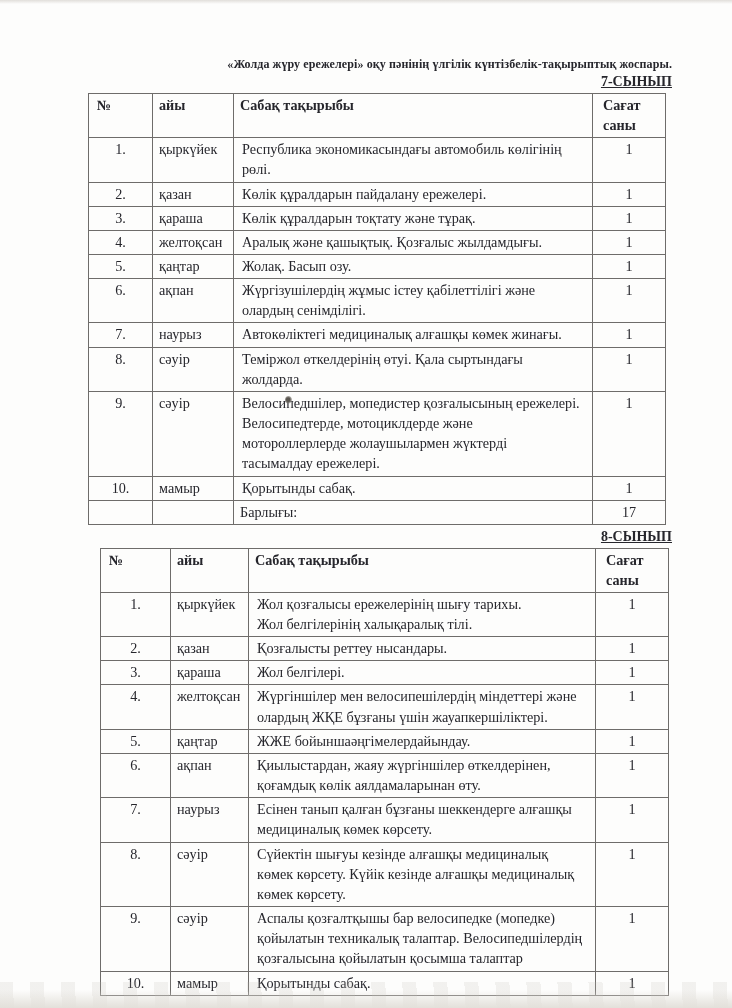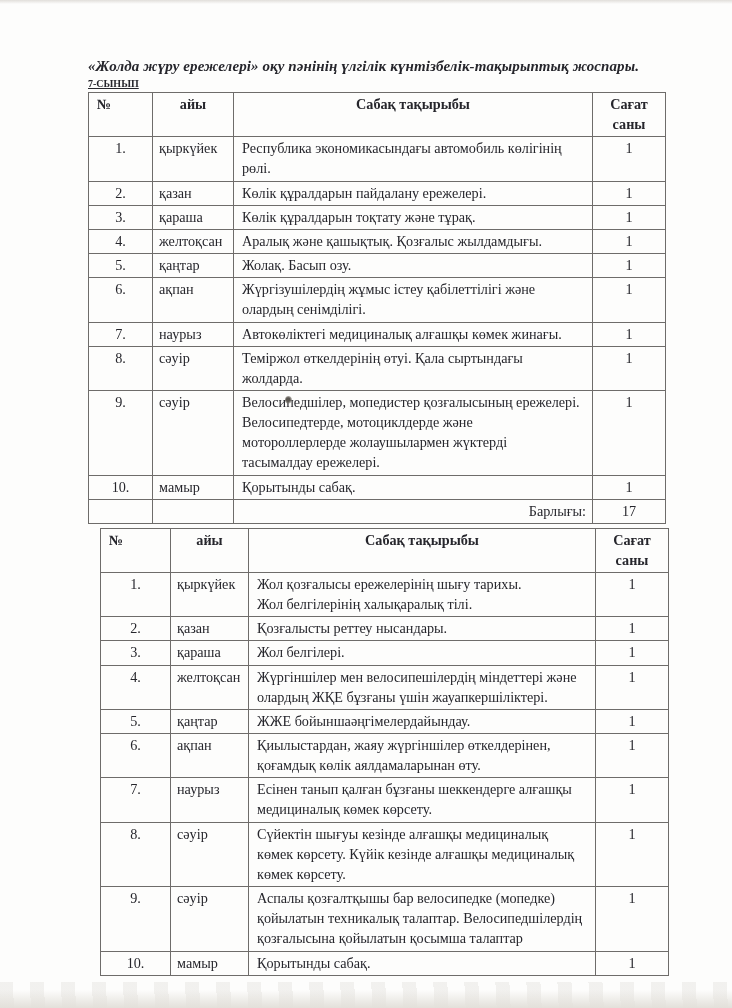--- a/index.html
+++ b/index.html
@@ -22,33 +22,32 @@
       linear-gradient(to top,#e3e0da,rgba(253,253,252,0) 70%),
       repeating-linear-gradient(87deg,rgba(190,186,178,.18) 0 14px,rgba(253,253,252,0) 14px 31px);
   }
   .page{
     position:relative;
     padding:56px 60px 0 88px;
     box-sizing:border-box;
     width:732px;
   }
   .title{
-    text-align:left;
+    text-align:right;
     font-weight:bold;
-    font-size:15px;
+    font-size:12px;
     line-height:1.35;
     letter-spacing:.1px;
     margin:0 0 2px 0;
-    font-style:italic;
   }
   .grade-heading{
     display:block;
-    text-align:left;
+    text-align:right;
     font-weight:bold;
-    font-size:10px;
+    font-size:14px;
     text-decoration:underline;
     margin:2px 0 3px 0;
   }
   table{
     border-collapse:collapse;
     table-layout:fixed;
     font-size:14.2px;
     line-height:1.42;
   }
   #table-0{width:577px;margin:0;}
@@ -56,28 +55,28 @@
   td,th{
     border:1px solid #6e6c6a;
     vertical-align:top;
     padding:1px 6px 2px 6px;
     font-weight:normal;
     text-align:left;
     overflow:hidden;
   }
   thead th{font-weight:bold;}
   th.c-num{text-align:left;padding-left:8px;}
-  th.c-month,th.c-topic,th.c-hours{text-align:center;}
-  th.c-hours{padding:1px 2px;}
+  th.c-month,th.c-topic,th.c-hours{}
+  th.c-hours{padding:1px 10px;}
   td.c-num{text-align:center;}
   td.c-month{text-align:left;}
   td.c-topic{white-space:pre-line;padding-left:8px;}
   td.c-hours{text-align:center;}
   tr.total-row td{height:20px;}
-  td.c-total-label{text-align:right;}
+  td.c-total-label{text-align:left;}
   .section{margin-bottom:4px;}
   thead th{height:40px;}
   .ink-blemish{
     position:absolute;left:285px;top:396px;width:7px;height:8px;
     background:radial-gradient(circle at 45% 45%,#5a5650 0 30%,rgba(120,115,108,.55) 60%,rgba(200,196,190,0) 75%);
     border-radius:50%;
     pointer-events:none;
   }
 </style>
 </head>
@@ -177,20 +176,21 @@
             <td class="c-num"></td>
             <td class="c-month"></td>
             <td class="c-total-label">Барлығы:</td>
             <td class="c-hours">17</td>
           </tr>
         </tbody>
     </table>
   </div>
 
   <div class="section">
+    <span class="grade-heading">8-СЫНЫП</span>
     <table id="table-1">
       <colgroup>
         <col style="width:70px">
           <col style="width:78px">
           <col style="width:347px">
           <col style="width:73px">
       </colgroup>
       <thead>
         <tr>
           <th class="c-num">№</th>

